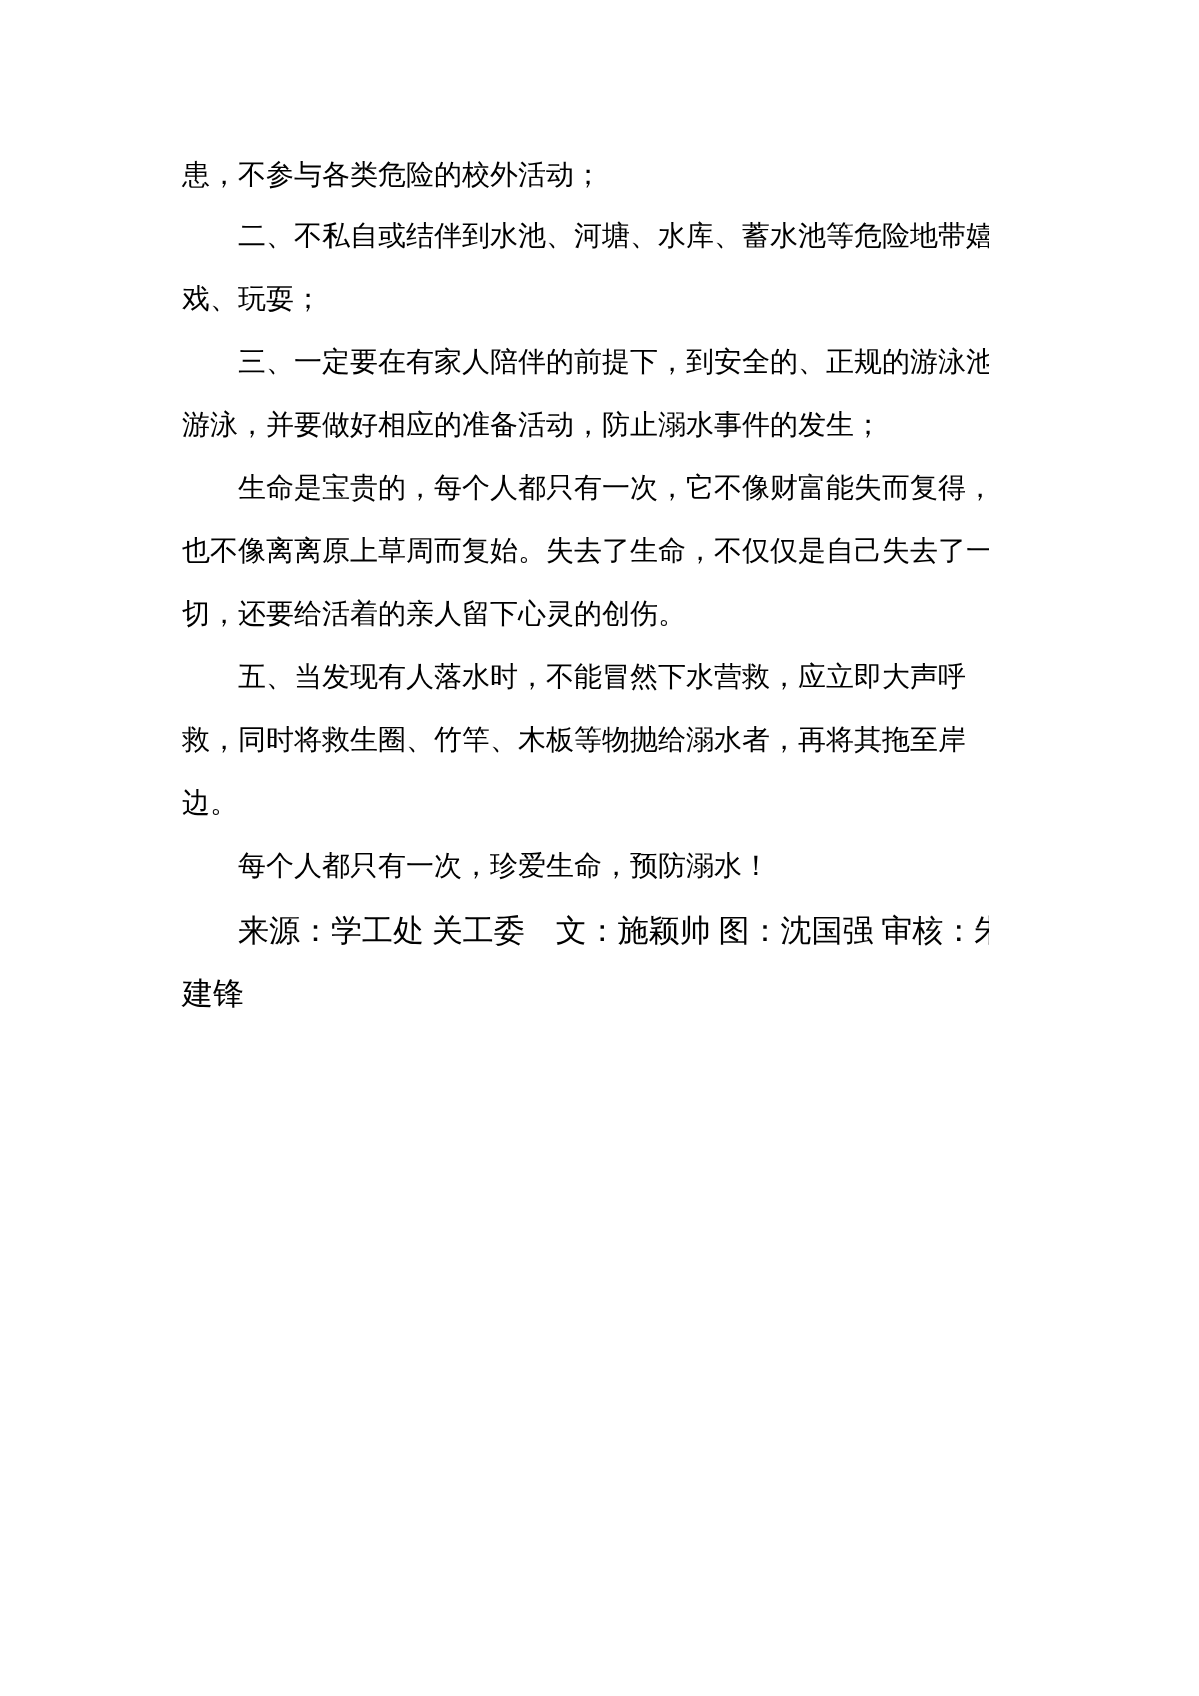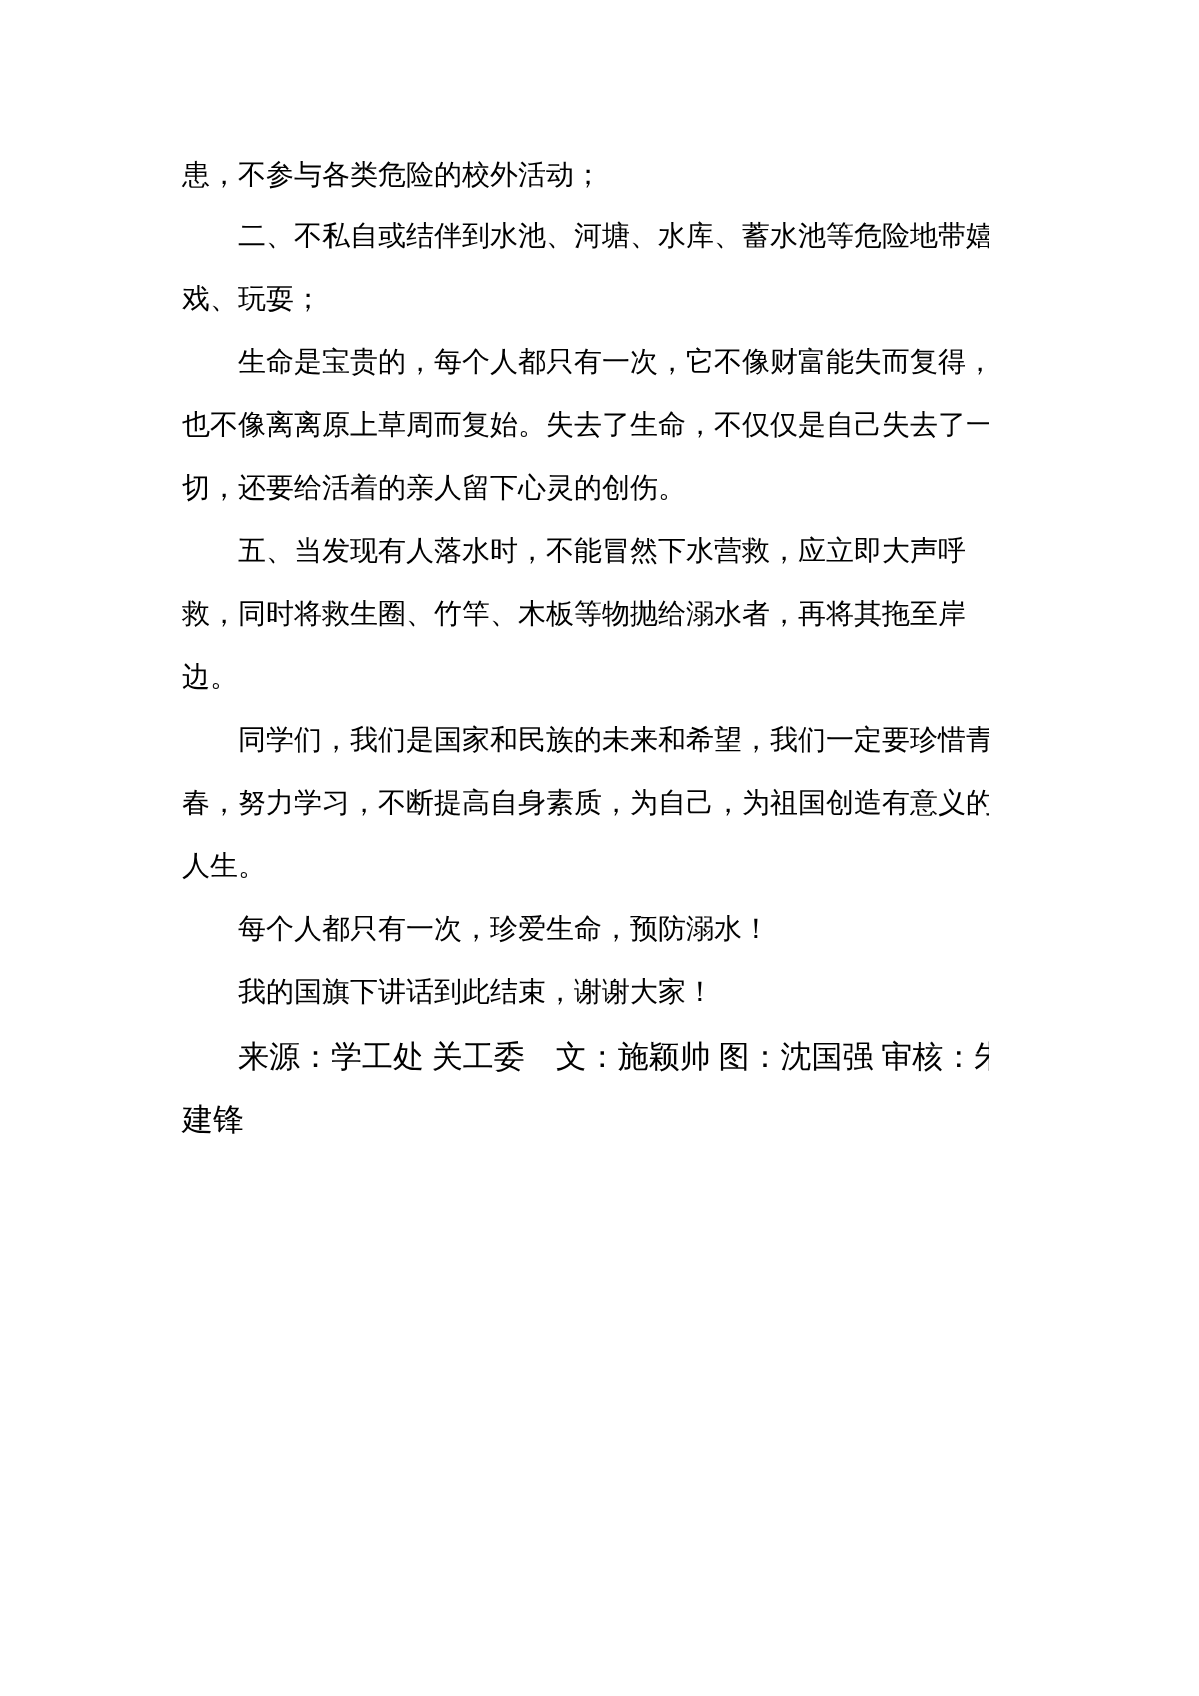--- a/index.html
+++ b/index.html
@@ -50,20 +50,19 @@
     text-indent: 56px;
   }
 </style>
 </head>
 <body>
 
 <div class="page">
   <div class="text-block">
     <p>患，不参与各类危险的校外活动；</p>
     <p class="indent">二、不私自或结伴到水池、河塘、水库、蓄水池等危险地带嬉戏、玩耍；</p>
+    <p class="indent">三、一定要在有家人陪伴的前提下，到安全的、正规的游泳池游泳，并要做好相应的准备活动，防止溺水事件的发生；</p>
     <p class="indent">生命是宝贵的，每个人都只有一次，它不像财富能失而复得，也不像离离原上草周而复始。失去了生命，不仅仅是自己失去了一切，还要给活着的亲人留下心灵的创伤。</p>
     <p class="indent">五、当发现有人落水时，不能冒然下水营救，应立即大声呼救，同时将救生圈、竹竿、木板等物抛给溺水者，再将其拖至岸边。</p>
-    <p class="indent">同学们，我们是国家和民族的未来和希望，我们一定要珍惜青春，努力学习，不断提高自身素质，为自己，为祖国创造有意义的人生。</p>
     <p class="indent">每个人都只有一次，珍爱生命，预防溺水！</p>
-    <p class="indent">我的国旗下讲话到此结束，谢谢大家！</p>
     <p class="footer-line">来源：学工处 关工委　文：施颖帅 图：沈国强 审核：朱建锋</p>
   </div>
 </div>
 
 </body></html>

